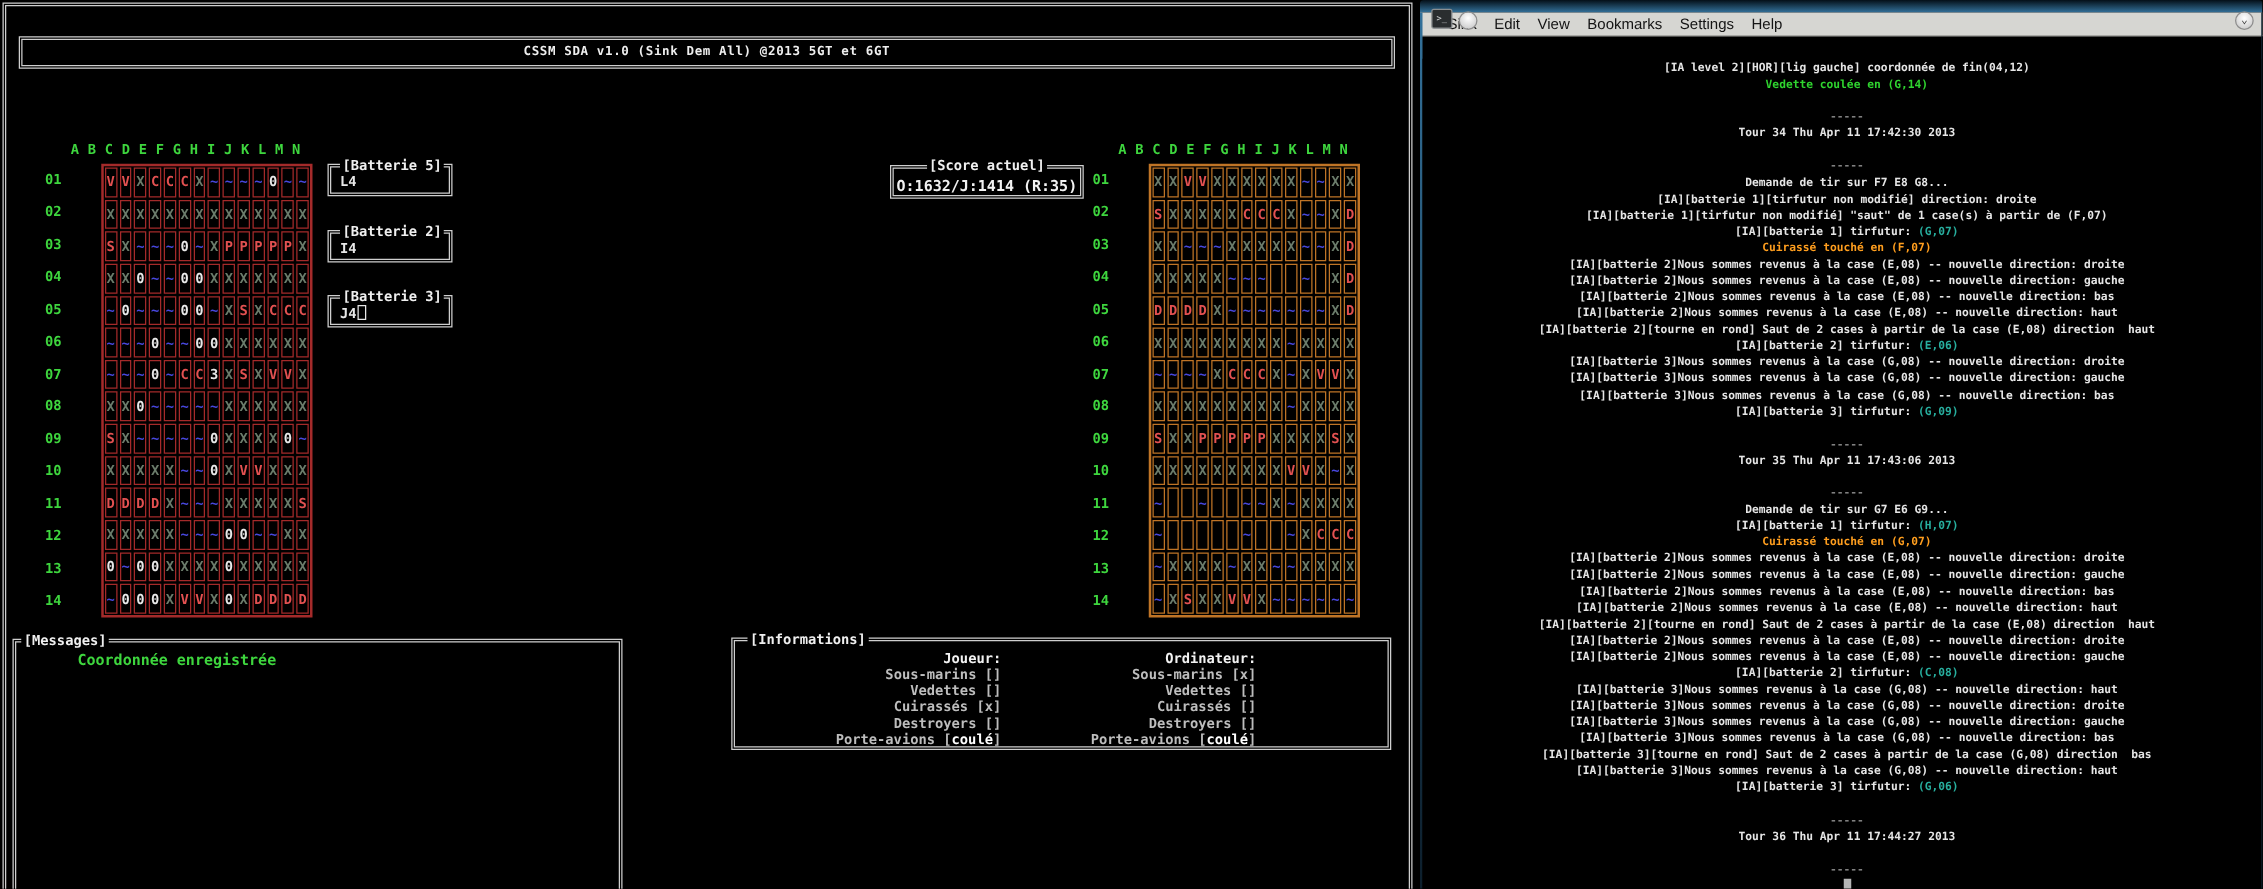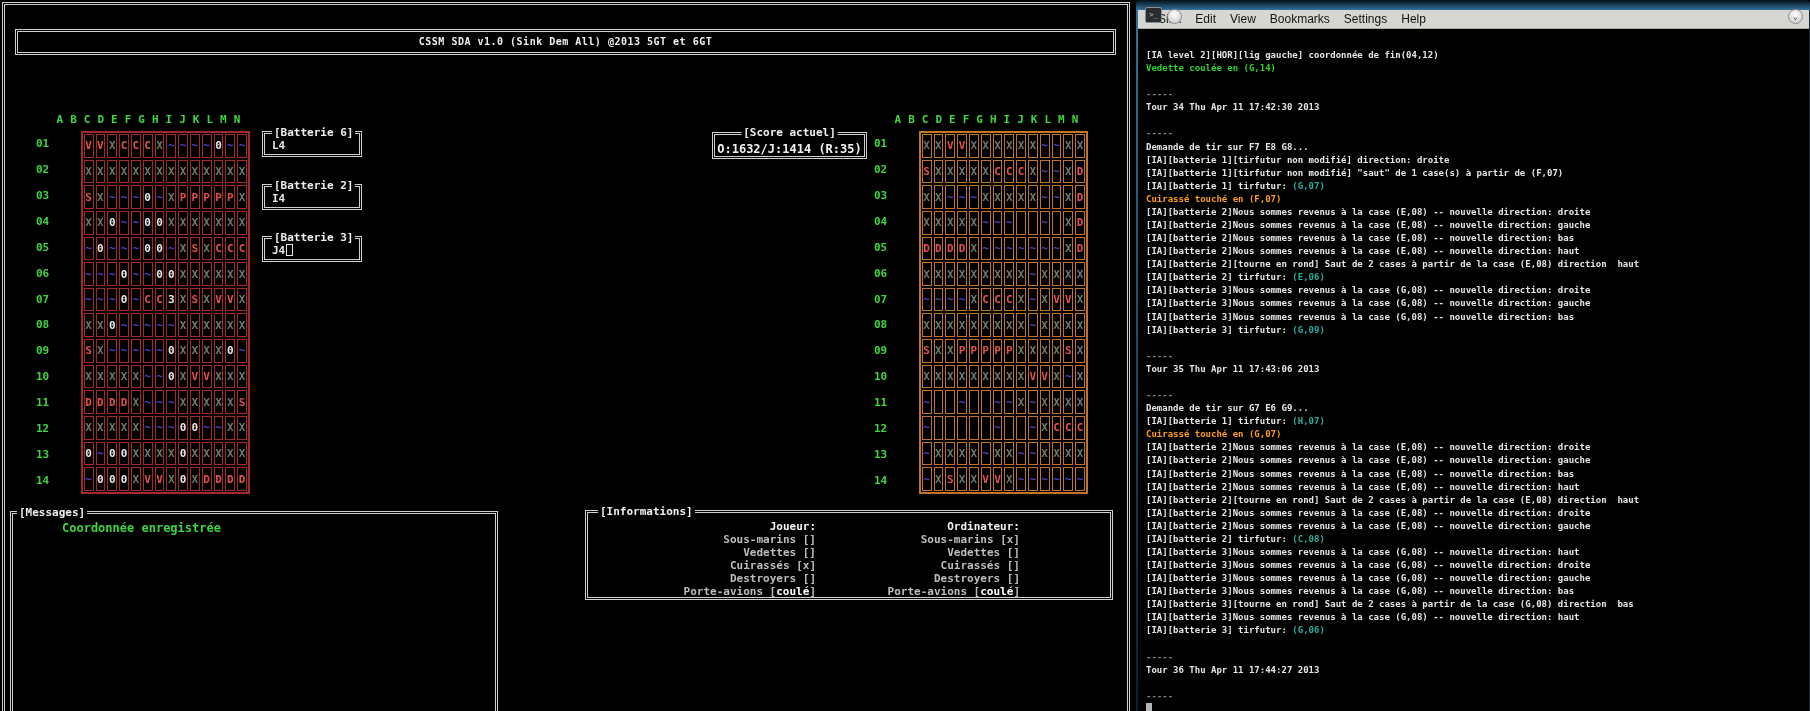--- a/index.html
+++ b/index.html
@@ -40,21 +40,21 @@
               border:3px double var(--box-border,#cfcfcf); text-align:center; }
   .scorebox .blabel { left:50%; transform:translateX(-50%); top:-9px; }
   .sval { margin-top:7px; font-size:12px; white-space:nowrap; color:#f2f2f2; }
 
   .msgbox { position:absolute; left:10px; top:511px; width:488px; height:210px; border:3px double var(--box-border,#cfcfcf); }
   .msgbox .blabel { left:4px; }
   .msgtext { position:absolute; left:49px; top:7px; color:var(--label-green,#3ed63e); font-size:12px; }
 
   .infobox { position:absolute; left:585px; top:510px; width:528px; height:90px; border:3px double var(--box-border,#cfcfcf);text-align:right; }
   .infobox .blabel { left:10px; }
-  .icols { position:absolute; left:24px; top:7px; display:flex; }
+  .icols { position:absolute; left:9px; top:7px; display:flex; }
   .icol { width:204px; }
   .icol div { height:13.1px; line-height:13.1px; font-size:11px; color:#bdbdbd; white-space:pre; }
   .icol .ititle { color:#f2f2f2; }
   .icol b { color:#ffffff; }
 
   
   .konsole { position:absolute; left:1136px; top:0; width:674px; height:711px; background:#000; }
   .kgrad { height:10px; background:linear-gradient(var(--title-grad-top,#040f18), var(--title-grad-bottom,#33719a));
            border-radius:3px 3px 0 0; }
   .ktitle { height:18px; background:var(--titlebar-gray,#d6d6d2); text-align:center;
@@ -67,21 +67,21 @@
            border:1px solid #8b8f91; border-radius:2px; color:#cfd2d4; font-size:7px; line-height:14px; text-align:center; }
   .kbtn { position:absolute; top:9px; width:15px; height:15px; border-radius:50%;
           background:radial-gradient(circle at 50% 35%, #ffffff, #c2c2c2); border:1px solid #8d8d8d;
           font-size:9px; line-height:13px; text-align:center; color:#3a3a3a; }
   .kbtn.left { left:31px; }
   .kbtn.right { right:7px; }
   .kedge-l { position:absolute; left:0; top:10px; width:2px; bottom:0; background:linear-gradient(#33719a,#0d1f2c); }
   .kedge-r { position:absolute; right:0; top:10px; width:1px; bottom:0; background:#13293a; }
   .kterm { position:absolute; left:2px; right:1px; top:47px; bottom:0; background:#000; overflow:hidden;
            padding:2px 0 0 8px; font-size:9px; line-height:13.08px; font-weight:700; white-space:pre; }
-  .tline { height:13.08px; }
+  .tline { height:13.08px;text-align:center; }
   .t-w { color:var(--term-fg,#e6e6e6); }
   .t-g { color:var(--term-green,#2fd42f); }
   .t-o { color:var(--term-orange,#ff9e1e); }
   .t-c { color:var(--term-cyan,#27ae9e); }
   .t-d { color:var(--term-dim,#808080); }
   .cursorblk { display:inline-block; width:6px; height:11px; background:#b5b5b5; }
 </style>
 </head>
 <body>
 
@@ -555,21 +555,21 @@
           <div class="cell cW">~</div>
           <div class="cell cW">~</div>
           <div class="cell cW">~</div>
           <div class="cell cW">~</div>
           <div class="cell cW">~</div>
         </div>
       </div>
     </div>
 
   <div class="bbox" style="top:131px">
-    <span class="blabel">[Batterie 6]</span>
+    <span class="blabel">[Batterie 5]</span>
     <span class="bval">L4</span>
   </div>
   <div class="bbox" style="top:184px">
     <span class="blabel">[Batterie 2]</span>
     <span class="bval">I4</span>
   </div>
   <div class="bbox" style="top:236px">
     <span class="blabel">[Batterie 3]</span>
     <span class="bval"><span>J4</span><span class="cursorbox"></span></span>
   </div>

